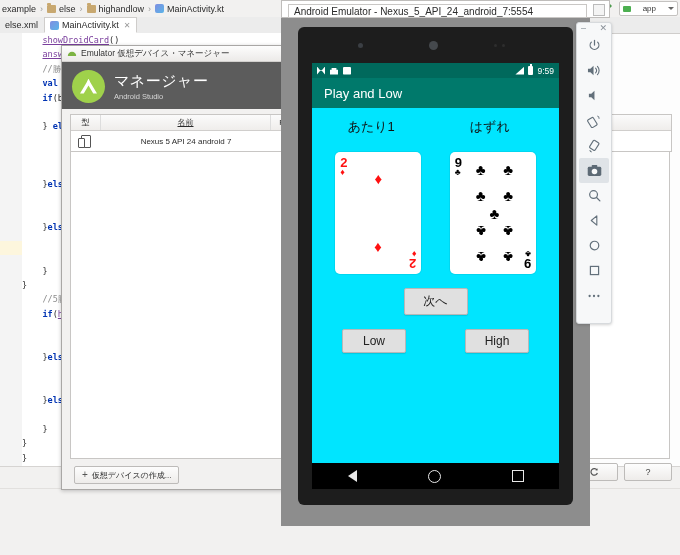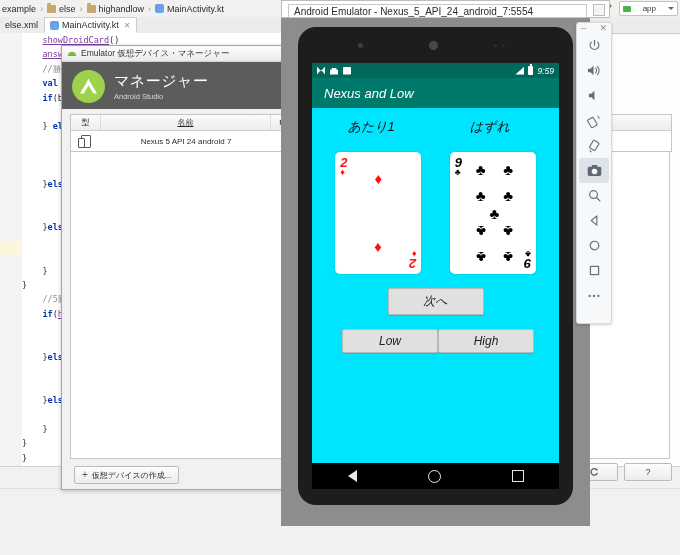--- a/index.html
+++ b/index.html
@@ -69,21 +69,21 @@
   #avd-list-well{position:absolute;left:8px;top:5px;width:600px;height:345px;border:1px solid #c8c6c4;background:#fff;box-sizing:border-box;}
   .act-ico{font-size:11px;}
 
   
   #emu{position:absolute;left:281px;top:0px;width:329px;height:526px;}
   #emu-title{position:absolute;left:0;top:0;width:329px;height:18px;background:#ffffff;border:1px solid #bfbdbb;box-sizing:border-box;}
   #emu-title-inner{position:absolute;left:6px;top:3px;width:292px;height:12px;border:1px solid #c9c7c5;background:#fff;
       display:flex;align-items:center;padding-left:5px;font-size:10px;color:#2b2b2b;white-space:nowrap;}
   #emu-title-btn{position:absolute;right:4px;top:3px;width:10px;height:10px;border:1px solid #bbb;background:#f4f4f4;}
   #emu-frame{position:absolute;left:0;top:18px;width:309px;height:508px;background:#8d8d8d;}
-  #phone{position:absolute;left:17px;top:9px;width:275px;height:478px;background:#1d1d1d;border-radius:18px;font-style:italic;}
+  #phone{position:absolute;left:17px;top:9px;width:275px;height:478px;background:#1d1d1d;border-radius:6px;}
   #phone-top{position:absolute;left:0;top:0;width:275px;height:36px;}
   .cam{position:absolute;width:5px;height:5px;border-radius:50%;background:#3b3f44;}
   .cam.big{width:9px;height:9px;background:#45494d;}
   .speaker-dot{position:absolute;width:3px;height:3px;border-radius:50%;background:#2e2e2e;}
   #screen{position:absolute;left:14px;top:36px;width:247px;height:400px;background:#00e5ff;overflow:hidden;}
 
   #sb{height:15px;background:#00695c;display:flex;align-items:center;padding:0 5px;color:#fff;}
   #sb-left{display:flex;align-items:center;gap:5px;}
   #sb-right{margin-left:auto;display:flex;align-items:center;gap:4px;}
   #sb-time{font-size:8.5px;color:#fff;}
@@ -109,21 +109,21 @@
   .c-rank.br{right:5px;bottom:4px;transform:rotate(180deg);}
   .c-mini{position:absolute;font-size:9px;line-height:1;}
   .c-mini.tl{left:5px;top:16px;}
   .c-mini.br{right:5px;bottom:16px;transform:rotate(180deg);}
   .pip{position:absolute;font-size:15px;line-height:1;transform:translate(-50%,-50%);}
   .red{color:#ff1111;}
   .black{color:#000000;}
 
   #next-wrap{display:flex;justify-content:center;margin-top:14px;}
   .abtn{background:#e0e0e0;border:1px solid #b8b8b8;border-radius:2px;color:#222;font-size:12px;
-        padding:4px 24px;min-width:46px;text-align:center;box-shadow:0 1px 1px rgba(0,0,0,.12);}
+        padding:4px 8px;min-width:46px;text-align:center;box-shadow:0 1px 1px rgba(0,0,0,.12);}
   #hl-wrap{display:flex;justify-content:space-between;padding:14px 30px 0 30px;}
 
   #navbar{position:absolute;left:14px;top:436px;width:247px;height:26px;background:#000;display:flex;align-items:center;justify-content:space-around;}
   .nav-back{width:0;height:0;border-top:6px solid transparent;border-bottom:6px solid transparent;border-right:9px solid #e8e8e8;}
   .nav-home{width:11px;height:11px;border:1.5px solid #e8e8e8;border-radius:50%;}
   .nav-rec{width:10px;height:10px;border:1.5px solid #e8e8e8;}
 
   
   #emu-tools{position:absolute;left:576px;top:22px;width:34px;height:300px;background:#f7f8f9;border:1px solid #d7dadd;border-radius:3px;
       display:flex;flex-direction:column;align-items:center;box-shadow:0 1px 3px rgba(0,0,0,.18);}
@@ -322,21 +322,21 @@
             <i class="sb-ico sd"></i>
           </div>
           <div id="sb-right">
             <i class="sig"></i>
             <i class="batt"></i>
             <span id="sb-time">9:59</span>
           </div>
         </div>
 
         <div id="appbar">
-          <div id="appbar-title">Nexus and Low</div>
+          <div id="appbar-title">Play and Low</div>
         </div>
 
         <div id="result-row">
           <div class="result-cell">あたり1</div>
           <div class="result-cell">はずれ</div>
         </div>
 
         <div id="cards-row">
           <div class="card">
             <span class="c-rank tl red">2</span>

